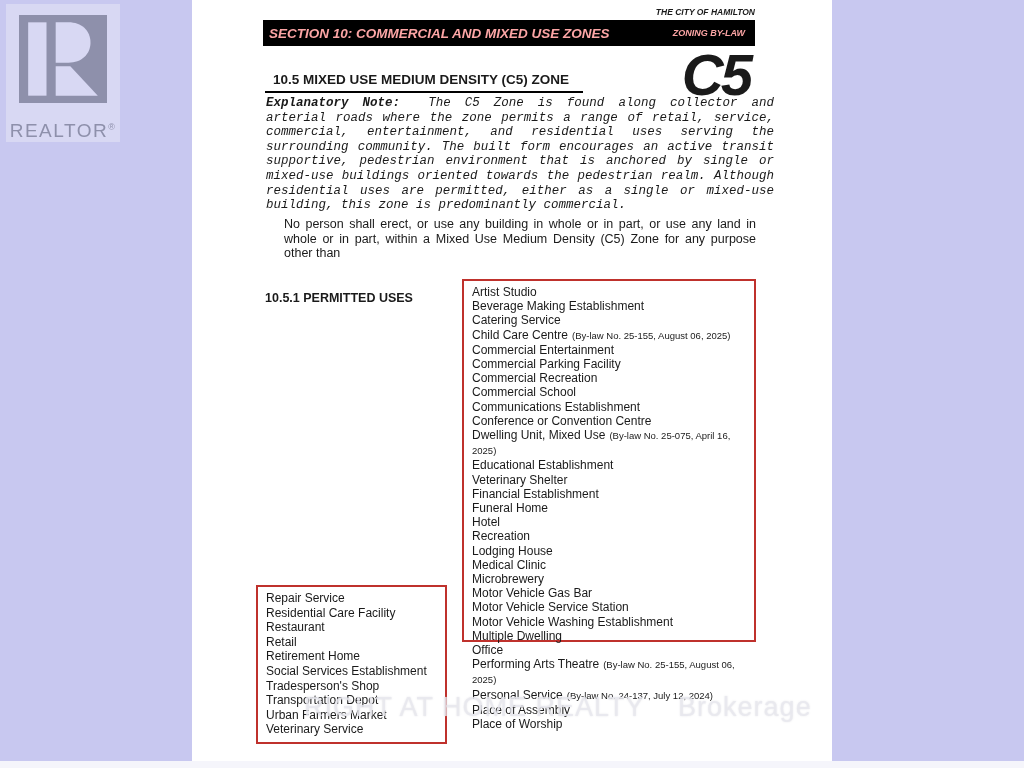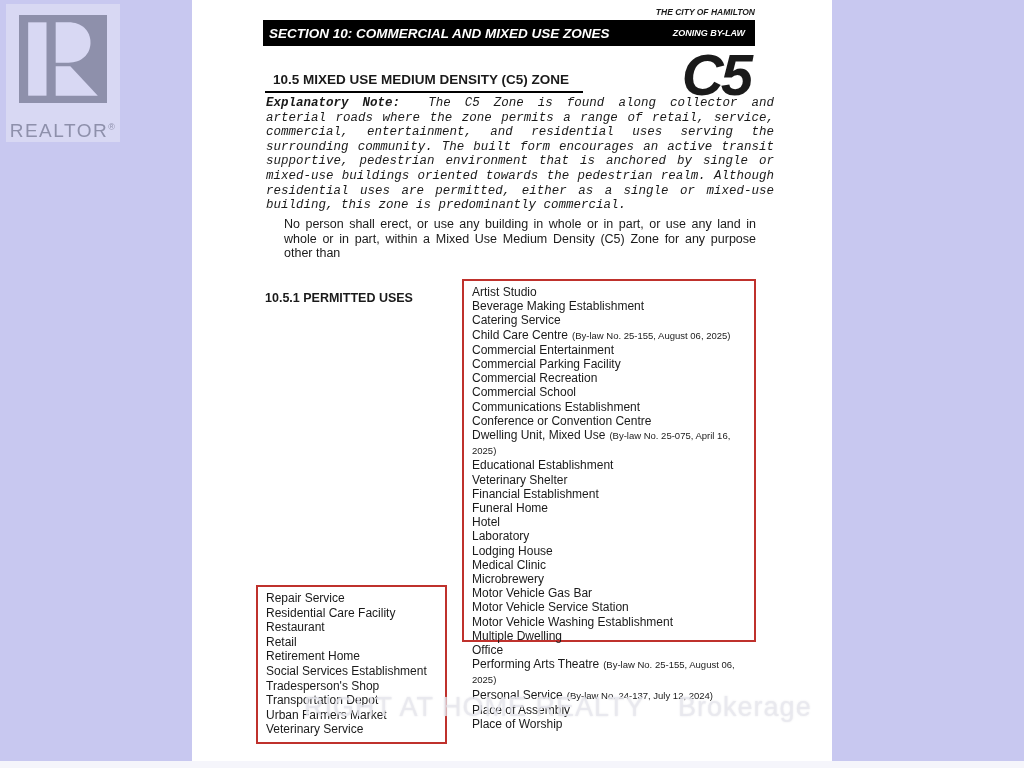--- a/index.html
+++ b/index.html
@@ -31,21 +31,21 @@
     color:var(--logo_glyph,#8e90ab);white-space:nowrap;
   }
   .logo-text sup{font-size:9px;}
   
   .city{
     position:absolute;top:7px;right:77px;
     font-size:8.5px;font-weight:bold;font-style:italic;
   }
   .bar{
     position:absolute;top:20px;left:71px;width:492px;height:26px;
-    background:var(--bar_bg,#000);color:#ffffff;
+    background:var(--bar_bg,#000);color:#fca5a5;
     display:flex;align-items:center;justify-content:space-between;
     box-sizing:border-box;padding:0 10px 0 6px;
   }
   .bar .bar-left{font-size:13.5px;font-weight:bold;font-style:italic;white-space:nowrap;}
   .bar .bar-right{font-size:9px;font-weight:bold;font-style:italic;white-space:nowrap;}
   .zone-heading{
     position:absolute;top:72px;left:73px;
     font-size:13.5px;font-weight:bold;white-space:nowrap;
     padding:0 14px 4px 8px;border-bottom:2.5px solid #000;width:max-content;
   }
@@ -150,21 +150,21 @@
         <li><span class="use">Educational Establishment</span></li>
 
         <li><span class="use">Veterinary Shelter</span></li>
 
         <li><span class="use">Financial Establishment</span></li>
 
         <li><span class="use">Funeral Home</span></li>
 
         <li><span class="use">Hotel</span></li>
 
-        <li><span class="use">Laboratory</span></li>
+        <li><span class="use">Recreation</span></li>
 
         <li><span class="use">Lodging House</span></li>
 
         <li><span class="use">Medical Clinic</span></li>
 
         <li><span class="use">Microbrewery</span></li>
 
         <li><span class="use">Motor Vehicle Gas Bar</span></li>
 
         <li><span class="use">Motor Vehicle Service Station</span></li>

